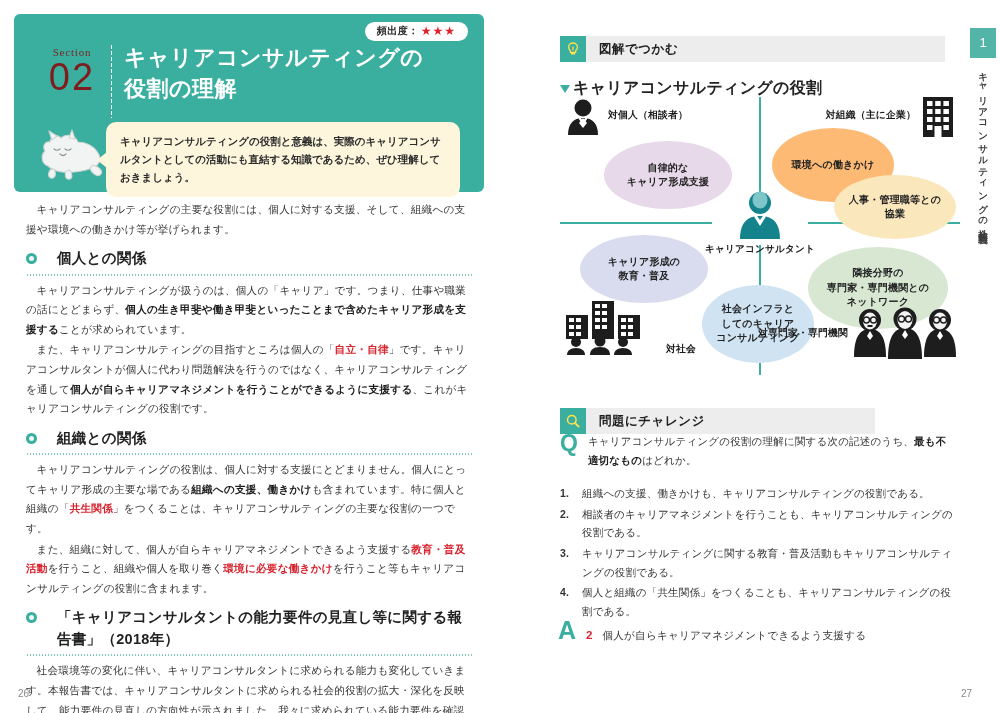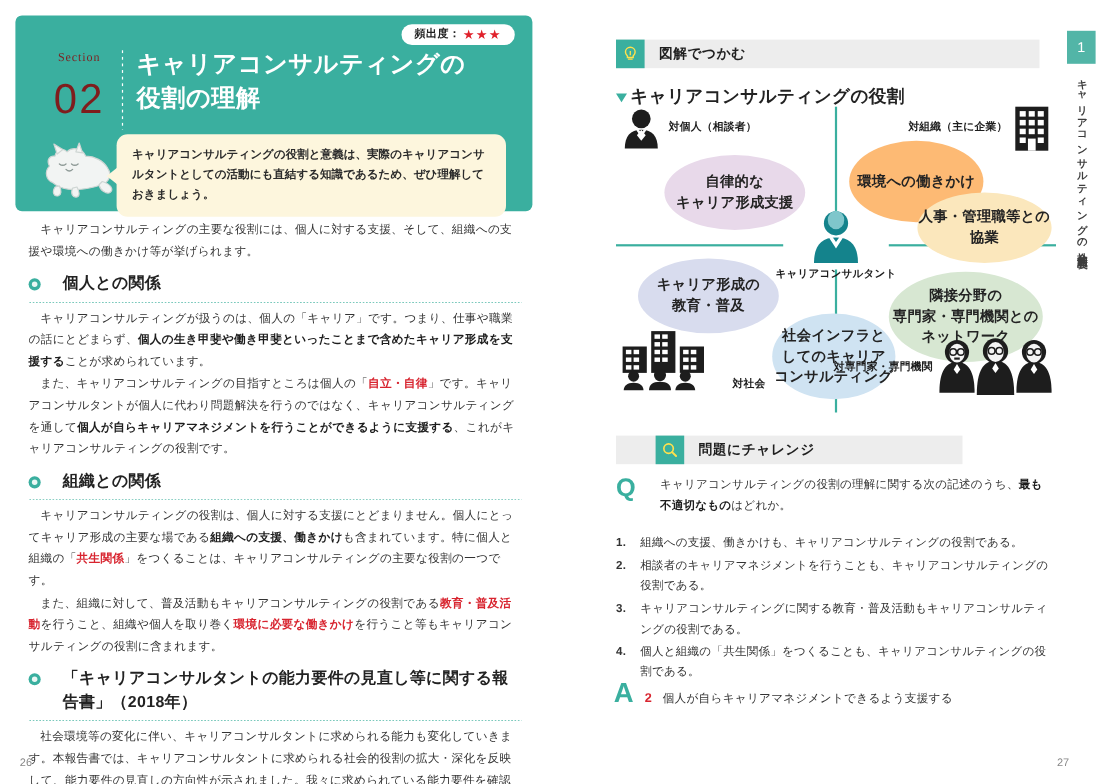--- a/index.html
+++ b/index.html
@@ -31,21 +31,21 @@
     letter-spacing: 0.5px;
     text-align: center;
   }
   .freq-badge .stars { color: #e0212b; font-size: 12px; letter-spacing: 1px; margin-left: 1px; }
 
   .sec-label-wrap {
     position: absolute; left: 22px; top: 32px;
     width: 72px; text-align: center; color: #7f1d1d;
   }
   .sec-word { font-size: 11px; letter-spacing: 0.8px; opacity: .95; font-family: "Liberation Serif", serif; }
-  .sec-num { font-size: 38px; font-weight: 300; letter-spacing: 2px; line-height: 1.0; margin-top: 14px; }
+  .sec-num { font-size: 38px; font-weight: 300; letter-spacing: 2px; line-height: 1.0; margin-top: 0; }
 
   .dotted-sep {
     position: absolute; left: 96px; top: 30px;
     width: 2px; height: 74px;
     background-image: radial-gradient(#ffffff 42%, transparent 44%);
     background-size: 3px 6px;
   }
 
   .sec-title {
     position: absolute; left: 110px; top: 28px; width: 350px;
@@ -127,37 +127,37 @@
     position: absolute; left: 60px; top: 78px;
     font-size: 16px; font-weight: bold; color: #222;
     display: flex; align-items: center; gap: 3px; letter-spacing: 0.3px;
   }
   .tri { width: 0; height: 0; border-left: 5px solid transparent; border-right: 5px solid transparent; border-top: 8px solid #3aaf9f; }
 
   .diagram { position: absolute; left: 60px; top: 95px; width: 400px; height: 285px; }
   .ell {
     position: absolute; border-radius: 50%;
     display: flex; align-items: center; justify-content: center;
-    text-align: center; font-size: 13px; line-height: 1.45;
+    text-align: center; font-size: 10px; line-height: 1.45;
     color: #232323; font-weight: bold; letter-spacing: 0.2px;
   }
   .quad-label { position: absolute; font-size: 9.8px; font-weight: bold; color: #1d1d1d; letter-spacing: 0.2px; }
   .divider-v { position: absolute; width: 2px; background: #3aaf9f; }
   .divider-h { position: absolute; height: 2px; background: #3aaf9f; }
   .center-label {
     position: absolute; font-size: 9.6px; font-weight: bold; color: #1d1d1d;
     text-align: center; width: 140px; letter-spacing: 0.2px;
   }
 
   .quiz-q {
     position: absolute; left: 60px; top: 432px; width: 395px;
     display: flex; gap: 10px;
   }
   .q-mark { font-size: 23px; font-weight: bold; color: #3aaf9f; line-height: 1; flex: none; font-family: "Liberation Sans", sans-serif; }
-  .q-text { font-size: 10.5px; line-height: 1.78; color: #333; letter-spacing: 0.2px; margin-left: 12px; }
+  .q-text { font-size: 10.5px; line-height: 1.78; color: #333; letter-spacing: 0.2px; }
 
   ol.choices { position: absolute; left: 60px; top: 484px; width: 400px; list-style: none; }
   ol.choices li {
     font-size: 10.5px; line-height: 1.78; color: #333; margin-bottom: 2px;
     display: flex; gap: 5px; letter-spacing: 0.2px;
   }
   ol.choices li .n { flex: none; font-weight: bold; width: 17px; }
 
   .answer { position: absolute; left: 58px; top: 618px; display: flex; align-items: baseline; gap: 10px; }
   .a-mark { font-size: 25px; font-weight: bold; color: #3aaf9f; line-height: 1; }
@@ -233,21 +233,21 @@
         <span class="bullet"></span>
         <span>組織との関係</span>
       </h3>
       <div class="dot-rule"></div>
 
       <p class="para">
         <span>キャリアコンサルティングの役割は、個人に対する支援にとどまりません。個人にとってキャリア形成の主要な場である</span><span class="b">組織への支援、働きかけ</span><span>も含まれています。特に個人と組織の「</span><span class="r">共生関係</span><span>」をつくることは、キャリアコンサルティングの主要な役割の一つです。</span>
       </p>
 
       <p class="para">
-        <span>また、組織に対して、普及活動もキャリアコンサルティングの役割である</span><span class="r">教育・普及活動</span><span>を行うこと、組織や個人を取り巻く</span><span class="r">環境に必要な働きかけ</span><span>を行うこと等もキャリアコンサルティングの役割に含まれます。</span>
+        <span>また、組織に対して、個人が自らキャリアマネジメントできるよう支援する</span><span class="r">教育・普及活動</span><span>を行うこと、組織や個人を取り巻く</span><span class="r">環境に必要な働きかけ</span><span>を行うこと等もキャリアコンサルティングの役割に含まれます。</span>
       </p>
 
       <h3 class="subhead">
         <span class="bullet"></span>
         <span>「キャリアコンサルタントの能力要件の見直し等に関する報告書」（2018年）</span>
       </h3>
       <div class="dot-rule"></div>
 
       <p class="para">社会環境等の変化に伴い、キャリアコンサルタントに求められる能力も変化していきます。本報告書では、キャリアコンサルタントに求められる社会的役割の拡大・深化を反映して、能力要件の見直しの方向性が示されました。我々に求められている能力要件を確認することができます。</p>
     </div>
@@ -420,21 +420,21 @@
         <g fill="#1d1d1d">
           <rect x="15.5" y="18" width="5" height="2"></rect>
           <path d="M18 24 L15 29 L18 33 L21 29 Z" fill="#ffffff"></path>
           <path d="M53 23 L50 28 L53 32 L56 28 Z" fill="#ffffff"></path>
           <path d="M88 24 L85 29 L88 33 L91 29 Z" fill="#ffffff"></path>
         </g>
       </svg>
       <div class="quad-label" style="right:112px; top:232px;">対専門家・専門機関</div>
     </div>
 
-    <div class="sec-head-bar" style="left:60px; top:396px; width:315px;padding-left:36px;">
+    <div class="sec-head-bar" style="left:60px; top:408px; width:315px;">
       <div class="icon-sq">
         <svg width="16" height="16" viewBox="0 0 16 16">
           <circle cx="6.8" cy="6.8" r="4.3" fill="none" stroke="#ffe14d" stroke-width="1.5"></circle>
           <line x1="10" y1="10" x2="13.6" y2="13.6" stroke="#ffe14d" stroke-width="1.8" stroke-linecap="round"></line>
         </svg>
       </div>
       <div class="lbl">問題にチャレンジ</div>
     </div>
 
     <div class="quiz-q">

